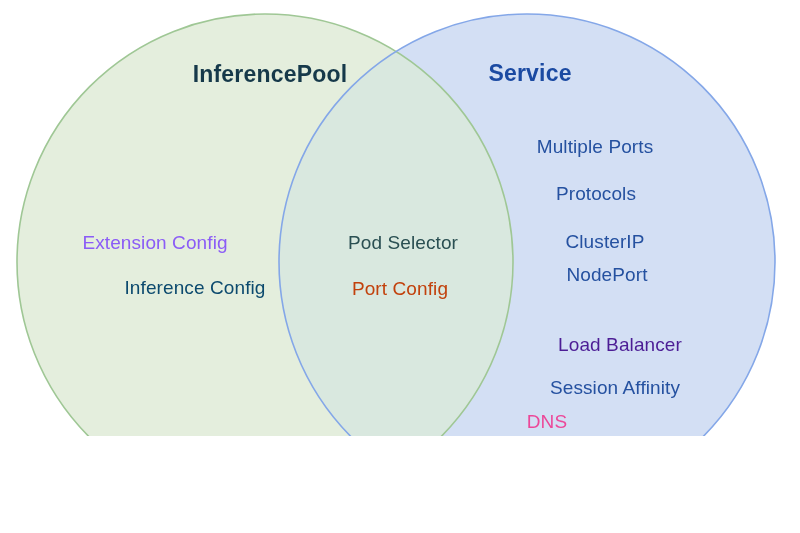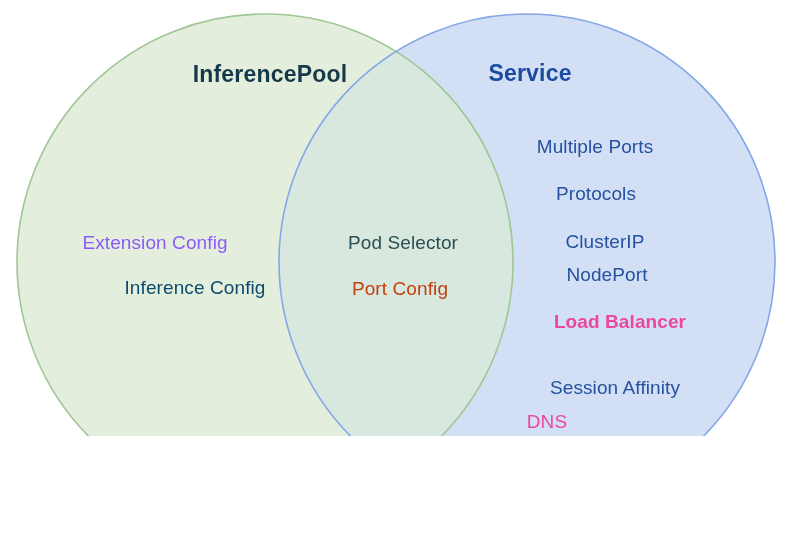--- a/index.html
+++ b/index.html
@@ -60,17 +60,17 @@
   <span class="t" style="left: 155px; top: 242px; color: #8b5cf6;">Extension Config</span>
   <span class="t" style="left: 151px; top: 287px; color: #0c4a6e; margin-left: 44px;">Inference Config</span>
 
   <span class="t" style="left: 403px; top: 242px; color: rgb(42, 79, 82);">Pod Selector</span>
   <span class="t" style="left: 400px; top: 288px; color: #c2410c;">Port Config</span>
 
   <span class="t" style="left: 595px; top: 146px; color: rgb(37, 81, 160);">Multiple Ports</span>
   <span class="t" style="left: 596px; top: 193px; color: rgb(37, 81, 160);">Protocols</span>
   <span class="t" style="left: 605px; top: 241px; color: rgb(37, 81, 160);">ClusterIP</span>
   <span class="t" style="left: 607px; top: 274px; color: rgb(37, 81, 160);">NodePort</span>
-  <span class="t" style="left: 620px; top: 321px; color: #ec4899; font-weight: bold;">Load Balancer</span>
+  <span class="t" style="left: 620px; top: 344px; color: #4c1d95;">Load Balancer</span>
   <span class="t" style="left: 615px; top: 387px; color: rgb(37, 81, 160);">Session Affinity</span>
   <span class="t" style="left: 547px; top: 421px; color: #ec4899;">DNS</span>
 
 </div>
 
 </body></html>

